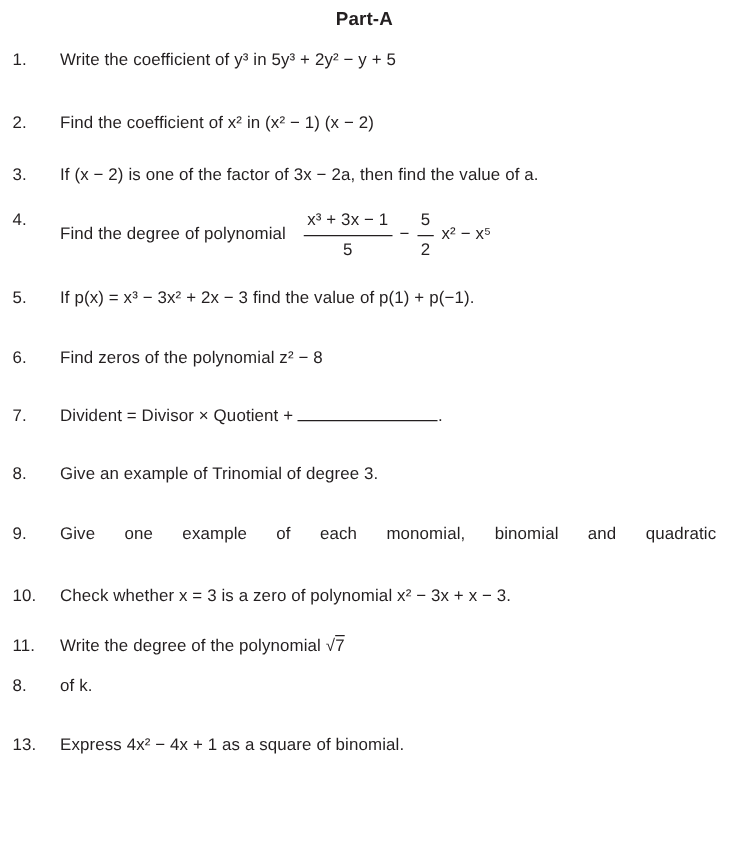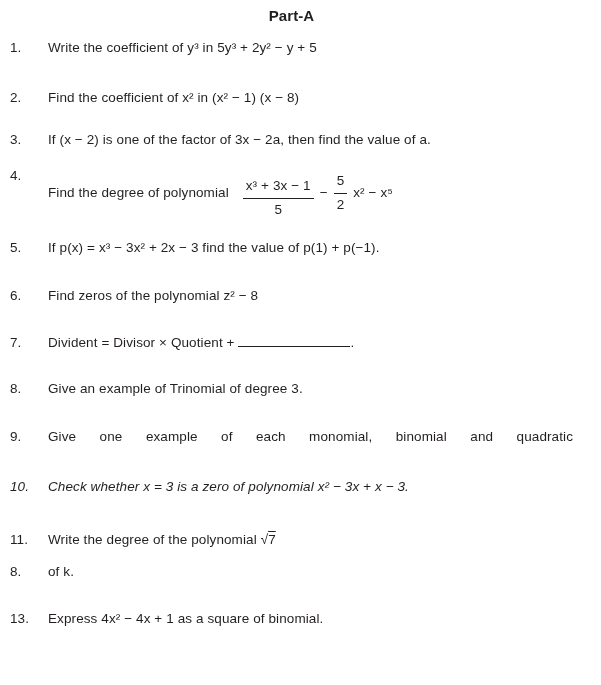--- a/index.html
+++ b/index.html
@@ -45,41 +45,41 @@
   
   .question:nth-child(1)  { margin-bottom: 30px; }
   .question:nth-child(2)  { margin-bottom: 22px; }
   .question:nth-child(3)  { margin-bottom: 16px; }
   .question:nth-child(4)  { margin-bottom: 18px; }
   .question:nth-child(5)  { margin-bottom: 28px; }
   .question:nth-child(6)  { margin-bottom: 27px; }
   .question:nth-child(7)  { margin-bottom: 26px; }
   .question:nth-child(8)  { margin-bottom: 28px; }
   .question:nth-child(9)  { margin-bottom: 30px; }
-  .question:nth-child(10) { margin-bottom: 33px; font-style: italic; }
+  .question:nth-child(10) { margin-bottom: 20px; }
   .question:nth-child(11) { margin-bottom: 12px; justify-content: flex-end; }
   .question:nth-child(12) { margin-bottom: 27px; }
   .question:nth-child(13) { margin-bottom: 0; }
 
   .frac {
     display: inline-block;
     vertical-align: middle;
     text-align: center;
     margin: 0 6px;
   }
   .frac .num {
     display: block;
     padding: 0 3px 2px;
     border-bottom: 1.5px solid currentColor;
   }
   .frac .den {
     display: block;
     padding-top: 1px;
   }
-  .qbody .frac:first-of-type { margin-left: 14px; margin-top: 10px; }
+  .qbody .frac:first-of-type { margin-left: 14px; }
 
   .blank {
     display: inline-block;
     width: 112px;
     height: 0.95em;
     border-bottom: 1.5px solid currentColor;
     vertical-align: baseline;
   }
   .sqrt .radicand {
     text-decoration: overline;
@@ -98,21 +98,21 @@
 
 <div class="page">
   <div class="title">Part-A</div>
   <div id="question-list">
       <div class="question">
         <span class="qnum">1.</span>
         <span class="qbody">Write the coefficient of y³ in 5y³ + 2y² − y + 5</span>
       </div>
       <div class="question">
         <span class="qnum">2.</span>
-        <span class="qbody">Find the coefficient of x² in (x² − 1) (x − 8)</span>
+        <span class="qbody">Find the coefficient of x² in (x² − 1) (x − 2)</span>
       </div>
       <div class="question">
         <span class="qnum">3.</span>
         <span class="qbody">If (x − 2) is one of the factor of 3x − 2a, then find the value of a.</span>
       </div>
       <div class="question">
         <span class="qnum">4.</span>
         <span class="qbody">Find the degree of polynomial<span class="frac"><span class="num">x³ + 3x − 1</span><span class="den">5</span></span>−<span class="frac"><span class="num">5</span><span class="den">2</span></span>x² − x⁵</span>
       </div>
       <div class="question">

